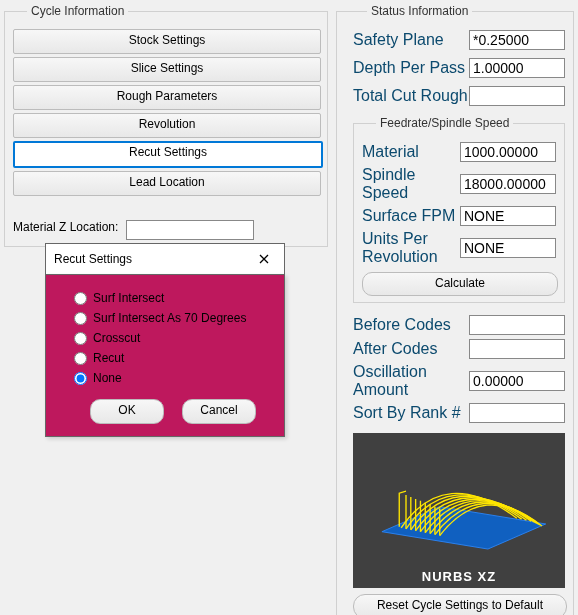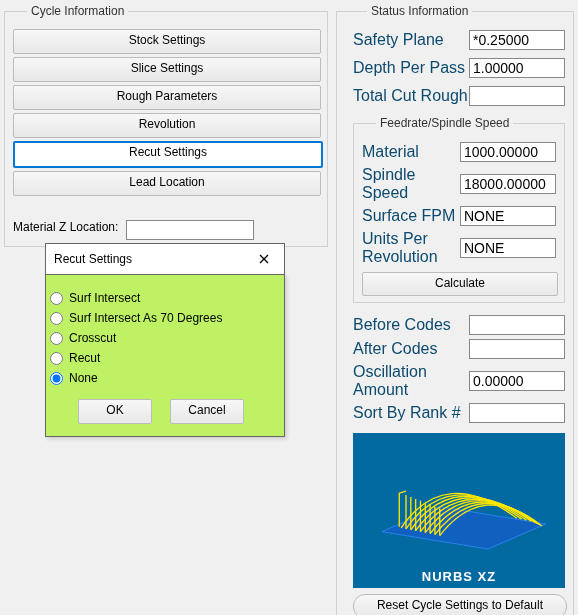--- a/index.html
+++ b/index.html
@@ -114,22 +114,22 @@
   }
   .modal .titlebar .title { flex: 1; font-size: 12px; color: #000; }
   .modal .titlebar .close {
     width: 24px; height: 22px;
     display: flex; align-items: center; justify-content: center;
     cursor: pointer;
     font-size: 14px;
   }
   .modal .body {
     border: 1px solid #666;
-    background: #bef264;
-    padding: 10px 12px 12px 4px;
+    background: #be185d;
+    padding: 10px 12px 12px 28px;
     box-shadow: 2px 2px 4px rgba(0,0,0,0.15);
   }
   .modal .radio-row {
     display: flex;
     align-items: center;
     margin: 6px 0;
     cursor: pointer;
     font-size: 12px;
   }
   .modal .radio-row input[type="radio"] {
@@ -142,30 +142,30 @@
     gap: 18px;
     margin-top: 14px;
   }
   .modal .btn {
     width: 72px;
     height: 23px;
     line-height: 21px;
     text-align: center;
     background: linear-gradient(#f7f7f7, #e8e8e8);
     border: 1px solid #bcbcbc;
-    border-radius: 2px;
+    border-radius: 10px;
     cursor: pointer;
     font-size: 12px;
   }
 
   
   .thumb {
     margin-top: 6px;
     height: 155px;
-    background: #0369a1;
+    background: #404040;
     position: relative;
     overflow: hidden;
     display: flex;
     align-items: flex-start;
     justify-content: center;
   }
   .thumb svg { width: 100%; height: 128px; }
   .thumb .caption {
     position: absolute;
     bottom: 4px;
@@ -195,21 +195,21 @@
     margin-top: 6px;
   }
 
   .calc-btn {
     width: 100%;
     height: 22px;
     line-height: 20px;
     text-align: center;
     background: linear-gradient(#f7f7f7, #e8e8e8);
     border: 1px solid #bcbcbc;
-    border-radius: 2px;
+    border-radius: 10px;
     cursor: pointer;
     font-size: 12px;
     margin-top: 6px;
   }
 
   .status-rest { margin-top: 8px; }
 </style>
 </head>
 <body>
 

